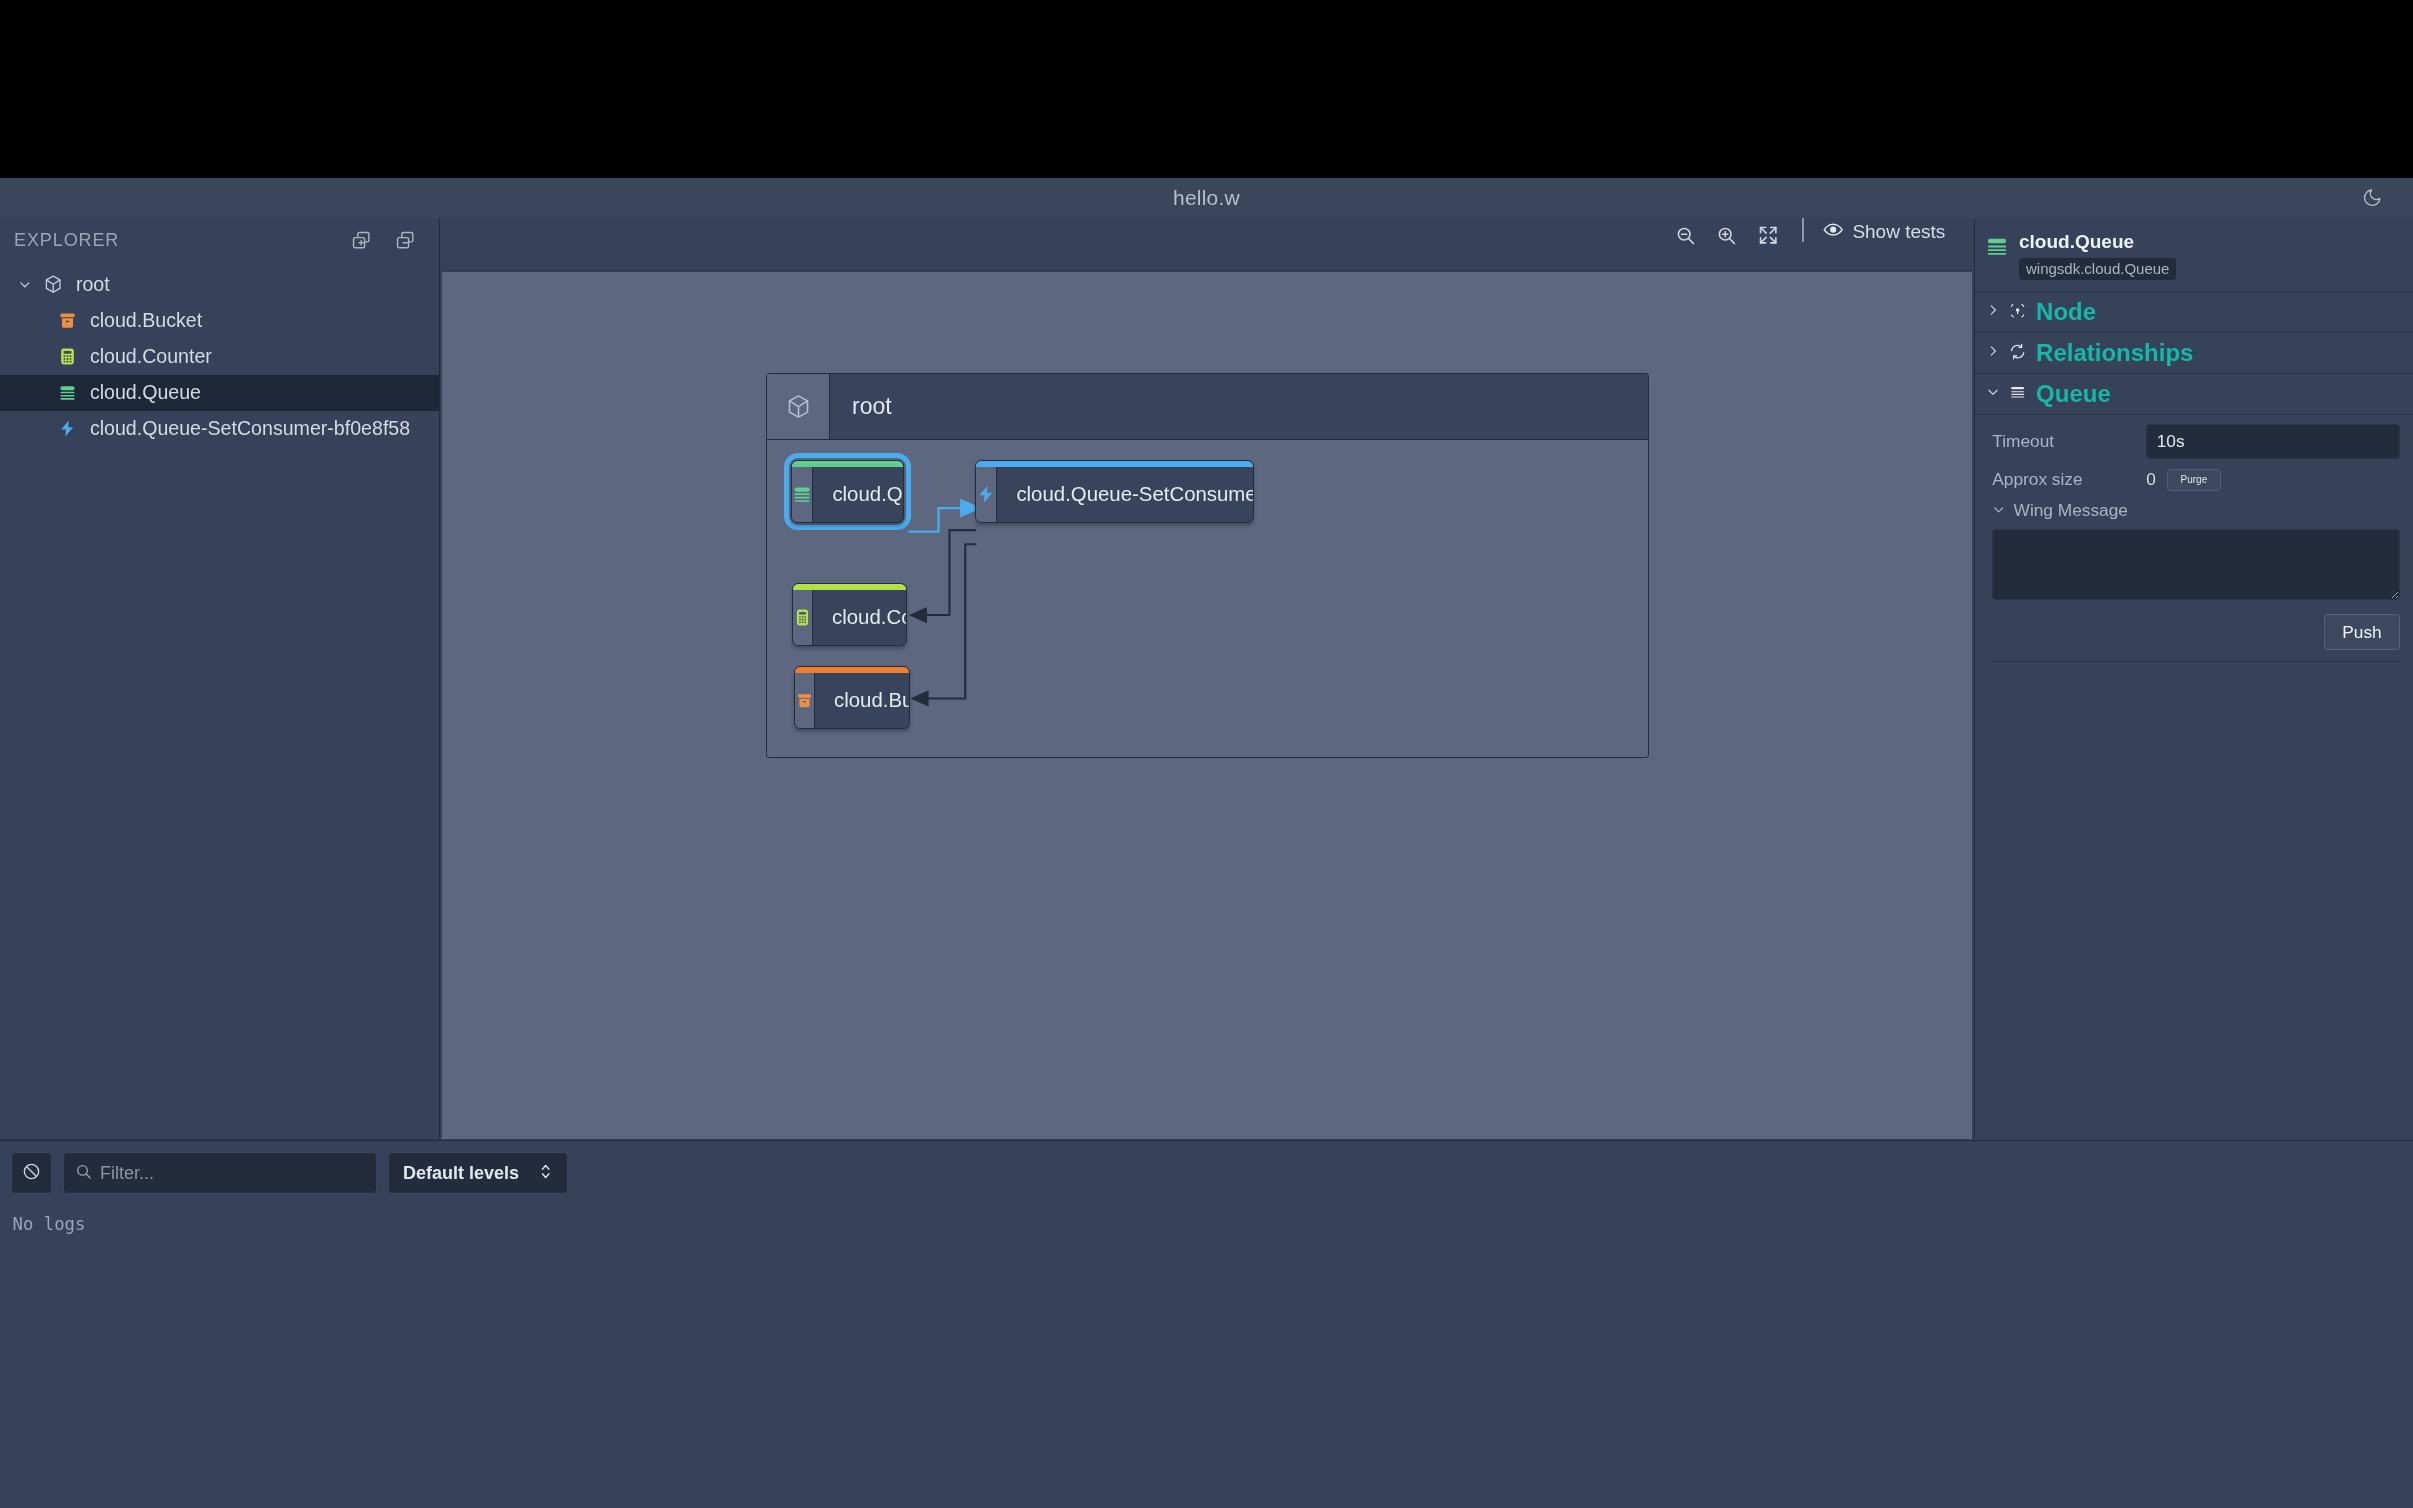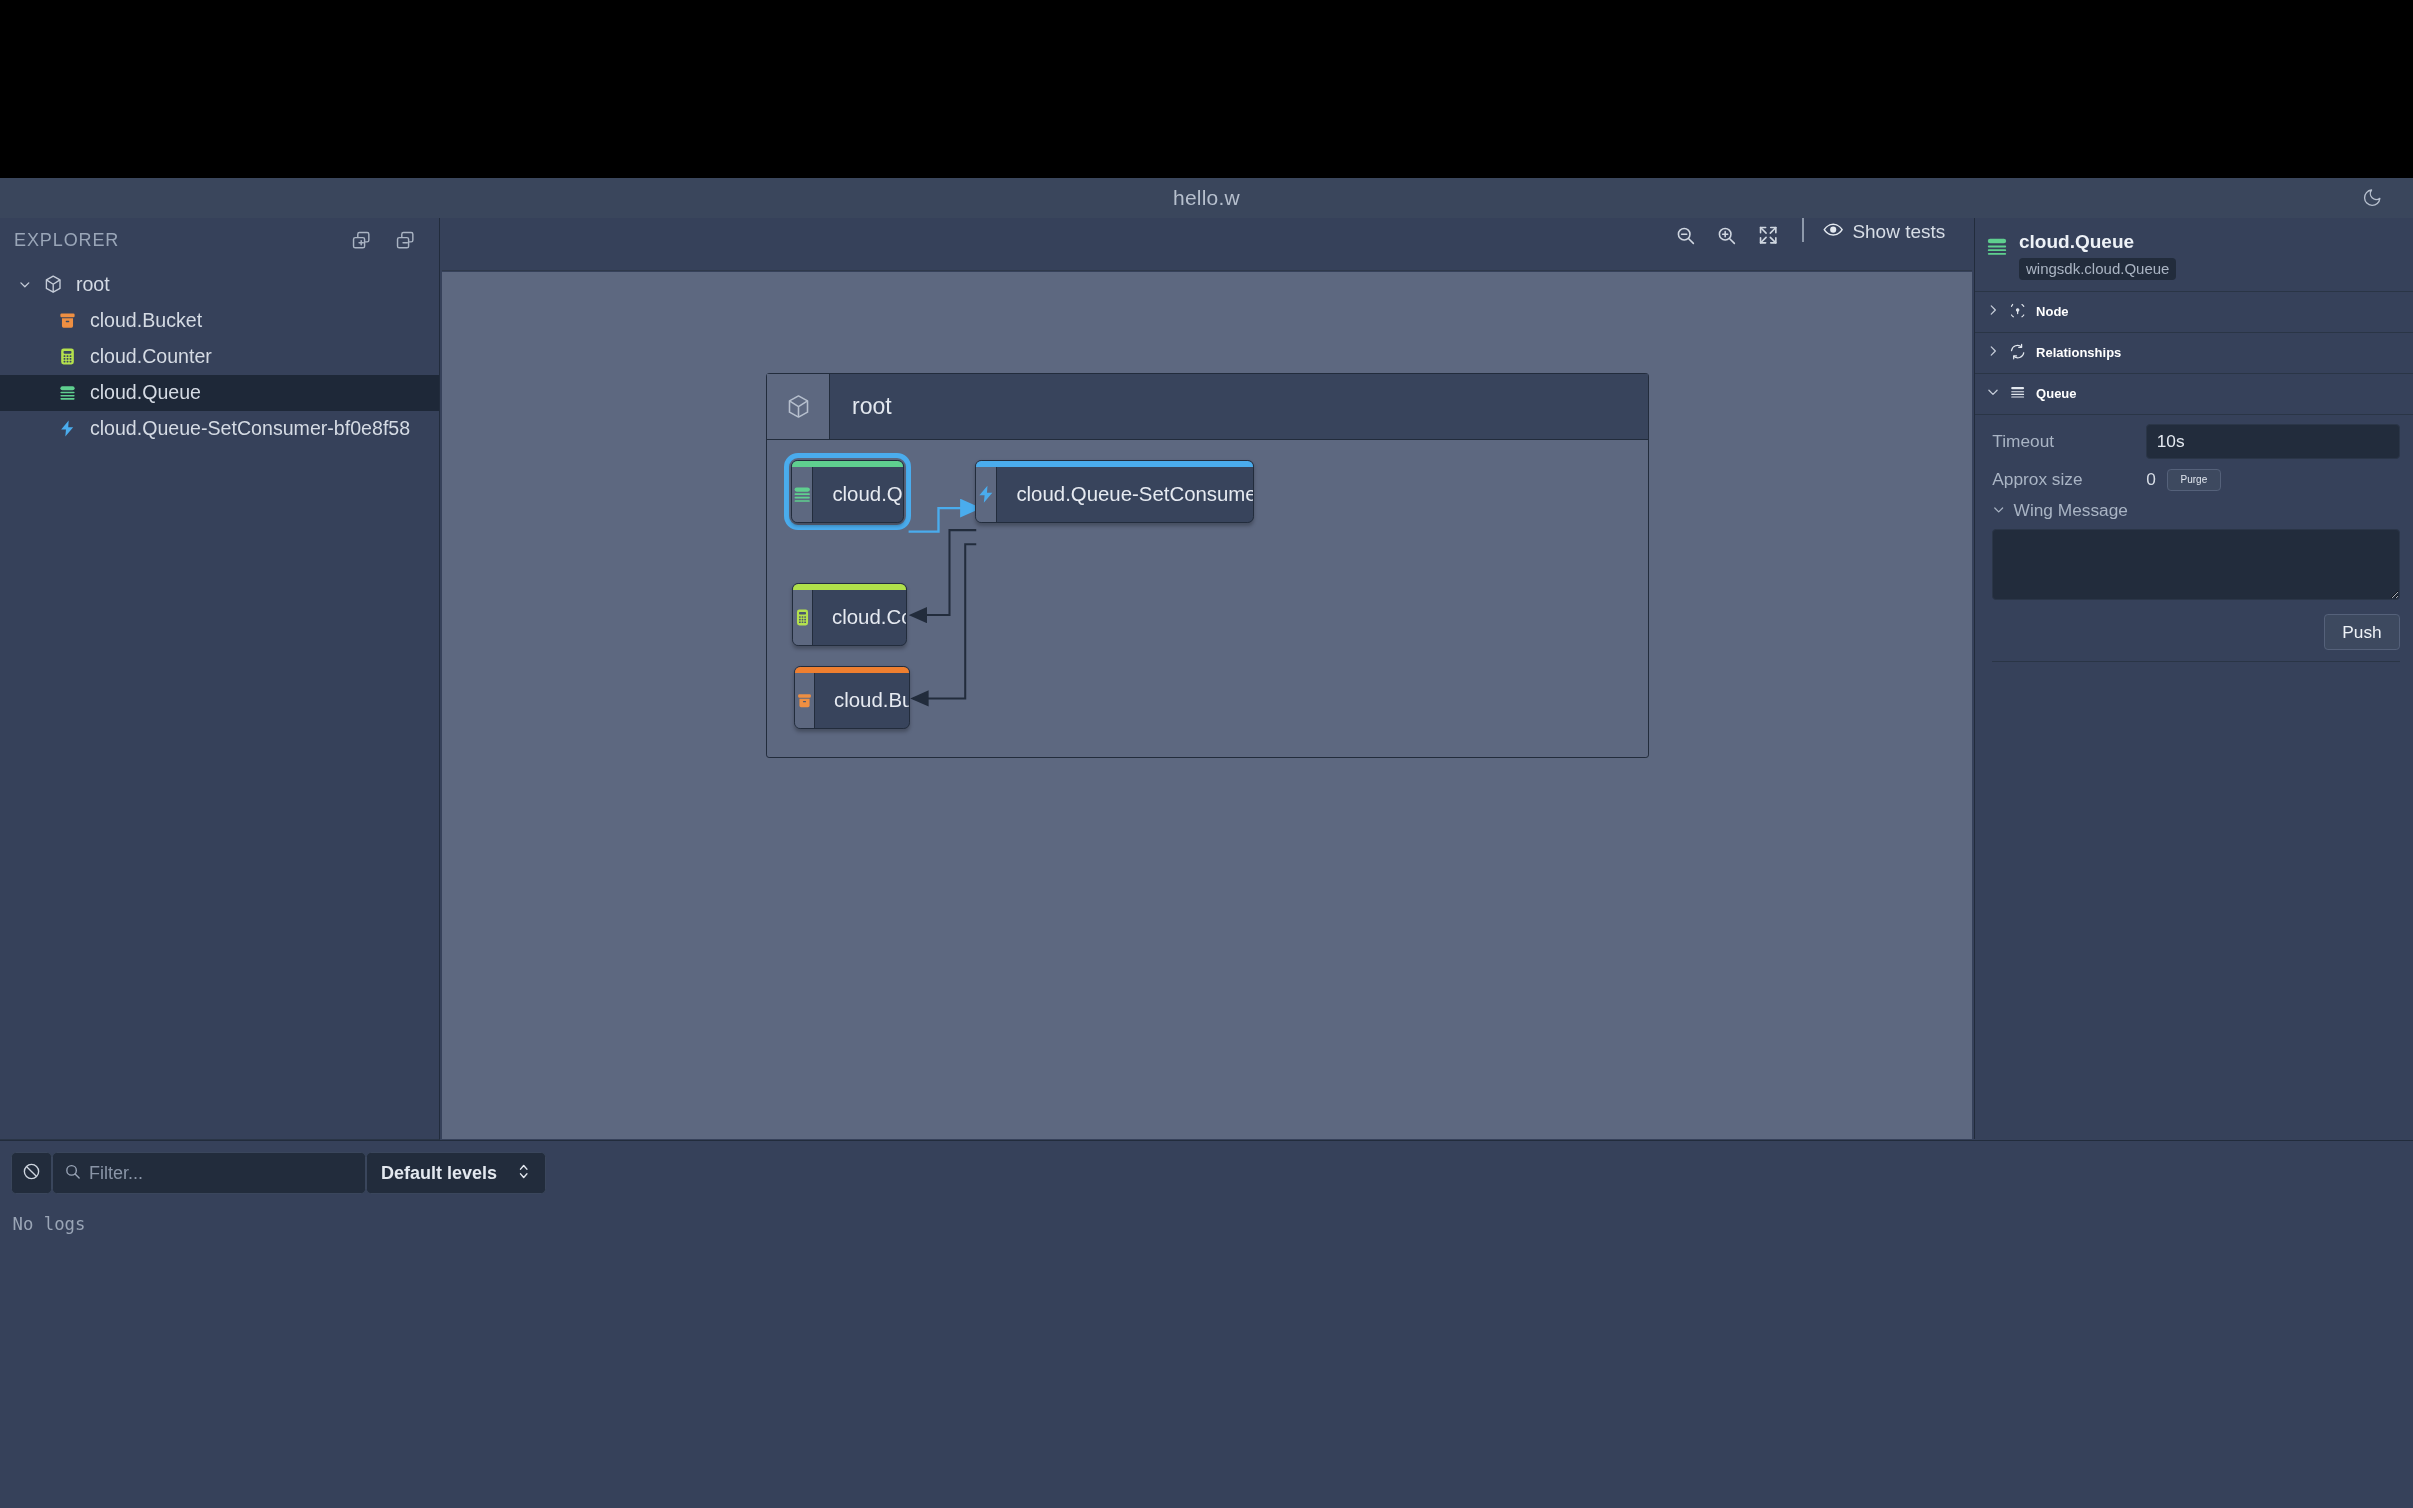--- a/index.html
+++ b/index.html
@@ -179,21 +179,21 @@
     display: inline-block; margin-top: 5.5px;
     background: #222c3c; color: #aab4c3;
     font-size: 15px; padding: 2.4px 7px; border-radius: 3.9px;
   }
   .acc-row {
     display: flex; align-items: center; gap: 9.4px;
     height: 41px; padding-left: 11px;
     border-top: 0.8px solid #2a3546;
     cursor: pointer;
   }
-  .acc-row .acc-label { font-size: 13px; font-weight: bold; color: #ffffff; }
+  .acc-row .acc-label { font-size: 24px; font-weight: bold; color: #14b8a6; }
   .acc-body { border-top: 0.8px solid #2a3546; padding: 9.4px 14px 7.9px 17.3px; }
   .field-row { display:flex; align-items:center; margin-bottom: 9.4px; }
   .field-label { width: 154px; font-size: 17.3px; color: #a9b4c4; }
   .field-input {
     flex: 1; height: 35px; background: #222c3c;
     border: 0.8px solid #2b3purple; border: 0.8px solid #2b3648;
     border-radius: 3.9px; color: #e3e8ef;
     font-size: 17.3px; padding: 0 9.4px;
     font-family: "Liberation Sans", sans-serif;
   }
@@ -219,21 +219,21 @@
   }
   .insp-bottom-border { border-top: 0.8px solid #2a3546; margin-top: 11px; }
 
   
   .logpanel {
     position: absolute; left: 0; top: 922px;
     width: 2413px; height: 1508px;
     background: #36415a;
     border-top: 1.6px solid #222c3c;
   }
-  .logbar { display:flex; padding: 11px 0 9.4px 11px; }
+  .logbar { display:flex; gap: 11px; padding: 11px 0 9.4px 11px; }
   .ban-btn {
     width: 41px; height: 42px; background: #222c3c;
     border: 0.8px solid #3a465c; border-radius: 4.7px;
     display:flex; align-items:center; justify-content:center; cursor:pointer;
   }
   .filter-box {
     position: relative; width: 314px; height: 42px;
     background: #222c3c; border: 0.8px solid #3a465c; border-radius: 4.7px;
     display:flex; align-items:center; padding-left: 36px;
   }

